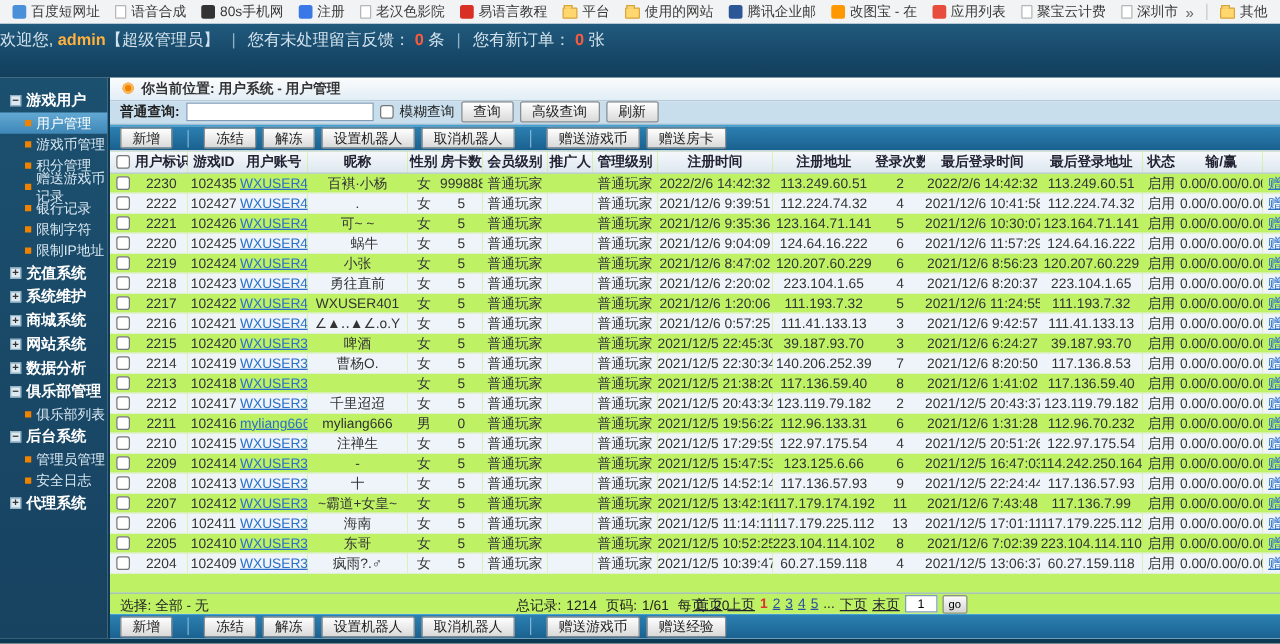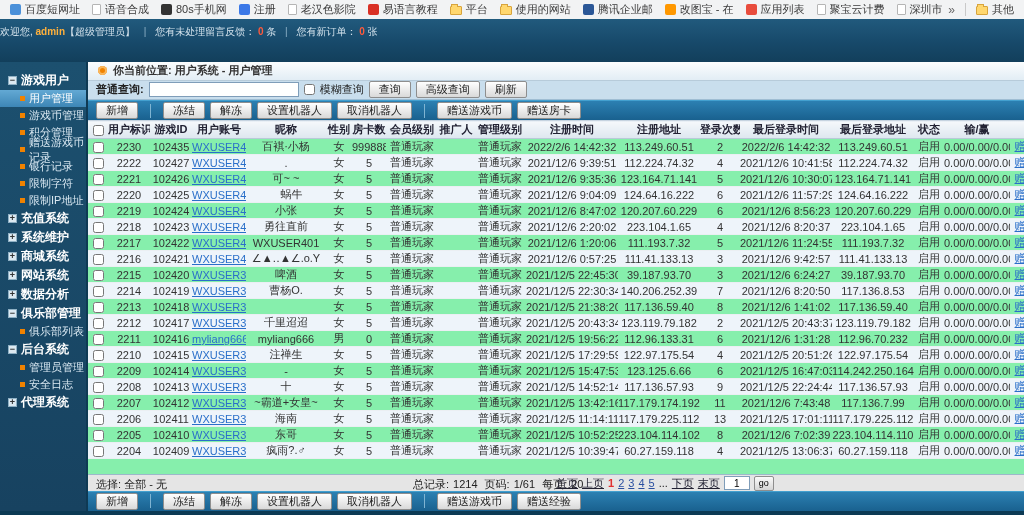--- a/index.html
+++ b/index.html
@@ -15,21 +15,21 @@
   .bm-icon.folder { width:12px; height:9px; background:#ffd76e; border:1px solid #d8a43c; border-radius:1px; position:relative; margin-top:1px; }
   .bm-icon.folder::before { content:""; position:absolute; top:-3px; left:0; width:5px; height:2px; background:#ffd76e; border:1px solid #d8a43c; border-bottom:none; }
   .bm-right { display:flex; align-items:center; flex-shrink:0; }
   .bm-chevron { color:#666; font-size:12px; padding:0 6px; cursor:pointer; }
   .bm-divider { width:1px; height:13px; background:#c9c9c9; margin:0 4px; }
 
   
   .header { height:43px; background:linear-gradient(180deg,#215a7d 0%,#17496a 55%,#123f5b 100%); display:flex; color:#d3e2ec; position:relative; }
   .logo { width:290px; display:flex; align-items:center; padding-left:10px; }
   .logo-text { font-size:21px; font-weight:bold; color:#ffffff; letter-spacing:3px; text-shadow:1px 1px 2px rgba(0,0,0,.5); }
-  .header-info { padding-top:4px; font-size:10px; line-height:17px; }
+  .header-info { padding-top:4px; font-size:13px; line-height:17px; }
   .hsep { color:#8fb2c8; margin:0 6px; }
   .admin-name { color:#ffb13c; font-weight:bold; }
   .alert-num { color:#ff5a3c; font-weight:bold; }
   .hlink { color:#d3e2ec; text-decoration:none; cursor:pointer; }
 
   
   .body { display:flex; height:449px; }
   .sidebar { width:88px; background:linear-gradient(180deg,#1c506f,#174260); border-right:2px solid #0f3click; border-right:2px solid #0f3a54; padding-top:9px; overflow:hidden; }
   .sb-top { display:flex; align-items:center; height:19px; padding-left:8px; color:#ffffff; font-size:12px; font-weight:bold; cursor:pointer; }
   .tree-box { display:inline-flex; align-items:center; justify-content:center; width:9px; height:9px; background:#dce9f1; border:1px solid #8fb0c4; color:#333; font-size:9px; line-height:7px; margin-right:4px; flex-shrink:0; cursor:pointer; }
@@ -45,31 +45,31 @@
   .searchbar { height:21px; background:#c9deed; border-bottom:1px solid #9fbdd3; display:flex; align-items:center; padding:0 8px; font-size:11px; color:#222; gap:5px; }
   .searchbar label { font-weight:bold; }
   .search-input { width:150px; height:15px; border:1px solid #7f9db9; font-size:11px; padding:0 2px; background:#fff; }
   .fuzzy-box { width:11px; height:11px; }
   .btn { background:linear-gradient(180deg,#ffffff,#d9d9d9); border:1px solid #8e8e8e; border-radius:2px; font-size:11px; height:17px; padding:0 9px; color:#222; cursor:pointer; font-family:inherit; white-space:nowrap; }
 
   .toolbar { height:22px; background:linear-gradient(180deg,#2c80b2,#19618f); border-top:1px solid #43a0cf; display:flex; align-items:center; padding:0 8px; gap:5px; }
   .tb-sep { width:1px; height:14px; background:#7fb4d2; margin:0 7px; }
 
   
-  .table-wrap { height:384px; overflow:hidden; background:#86efac; }
+  .table-wrap { height:384px; overflow:hidden; background:#bef264; }
   table { border-collapse:collapse; table-layout:fixed; width:986px; font-size:11px; color:#333; }
   thead th { height:18px; background:linear-gradient(180deg,#f5f8fb,#dde7ef); border-top:1px solid #c6d3e0; border-bottom:1px solid #b9c9d8; font-weight:bold; color:#223; text-align:center; overflow:hidden; white-space:nowrap; }
   tbody td { height:16px; text-align:center; overflow:hidden; white-space:nowrap; border-bottom:1px solid #ebeff3; }
   tbody tr.alt { background:#eef4fa; }
   .tlink { color:#2a6fc9; text-decoration:underline; cursor:pointer; }
   input[type=checkbox] { width:11px; height:11px; vertical-align:middle; }
 
   .spacer { flex:1; background:#fff; }
 
-  .footerbar { height:18px; background:#e5e5e5; border-top:1px solid #9db8ca; position:relative; font-size:11px; color:#222; }
+  .footerbar { height:18px; background:#bef264; border-top:1px solid #9db8ca; position:relative; font-size:11px; color:#222; }
   .fsel { position:absolute; left:8px; top:2px; }
   .fstats { position:absolute; left:325px; top:2px; }
   .fstats span { margin-right:4px; }
   .pager { position:absolute; left:468px; top:1px; display:flex; align-items:center; gap:4px; }
   .plink { color:#223; text-decoration:underline; cursor:pointer; }
   .pnum { color:#2a4fa0; text-decoration:underline; cursor:pointer; }
   .pcur { color:#e03131; font-weight:bold; }
   .page-input { width:26px; height:14px; border:1px solid #7f9db9; font-size:10px; text-align:center; background:#fff; }
   .go-btn { height:15px; font-size:9px; padding:0 4px; background:linear-gradient(180deg,#fbfbfb,#d5d5d5); border:1px solid #8e8e8e; border-radius:2px; cursor:pointer; }
 

